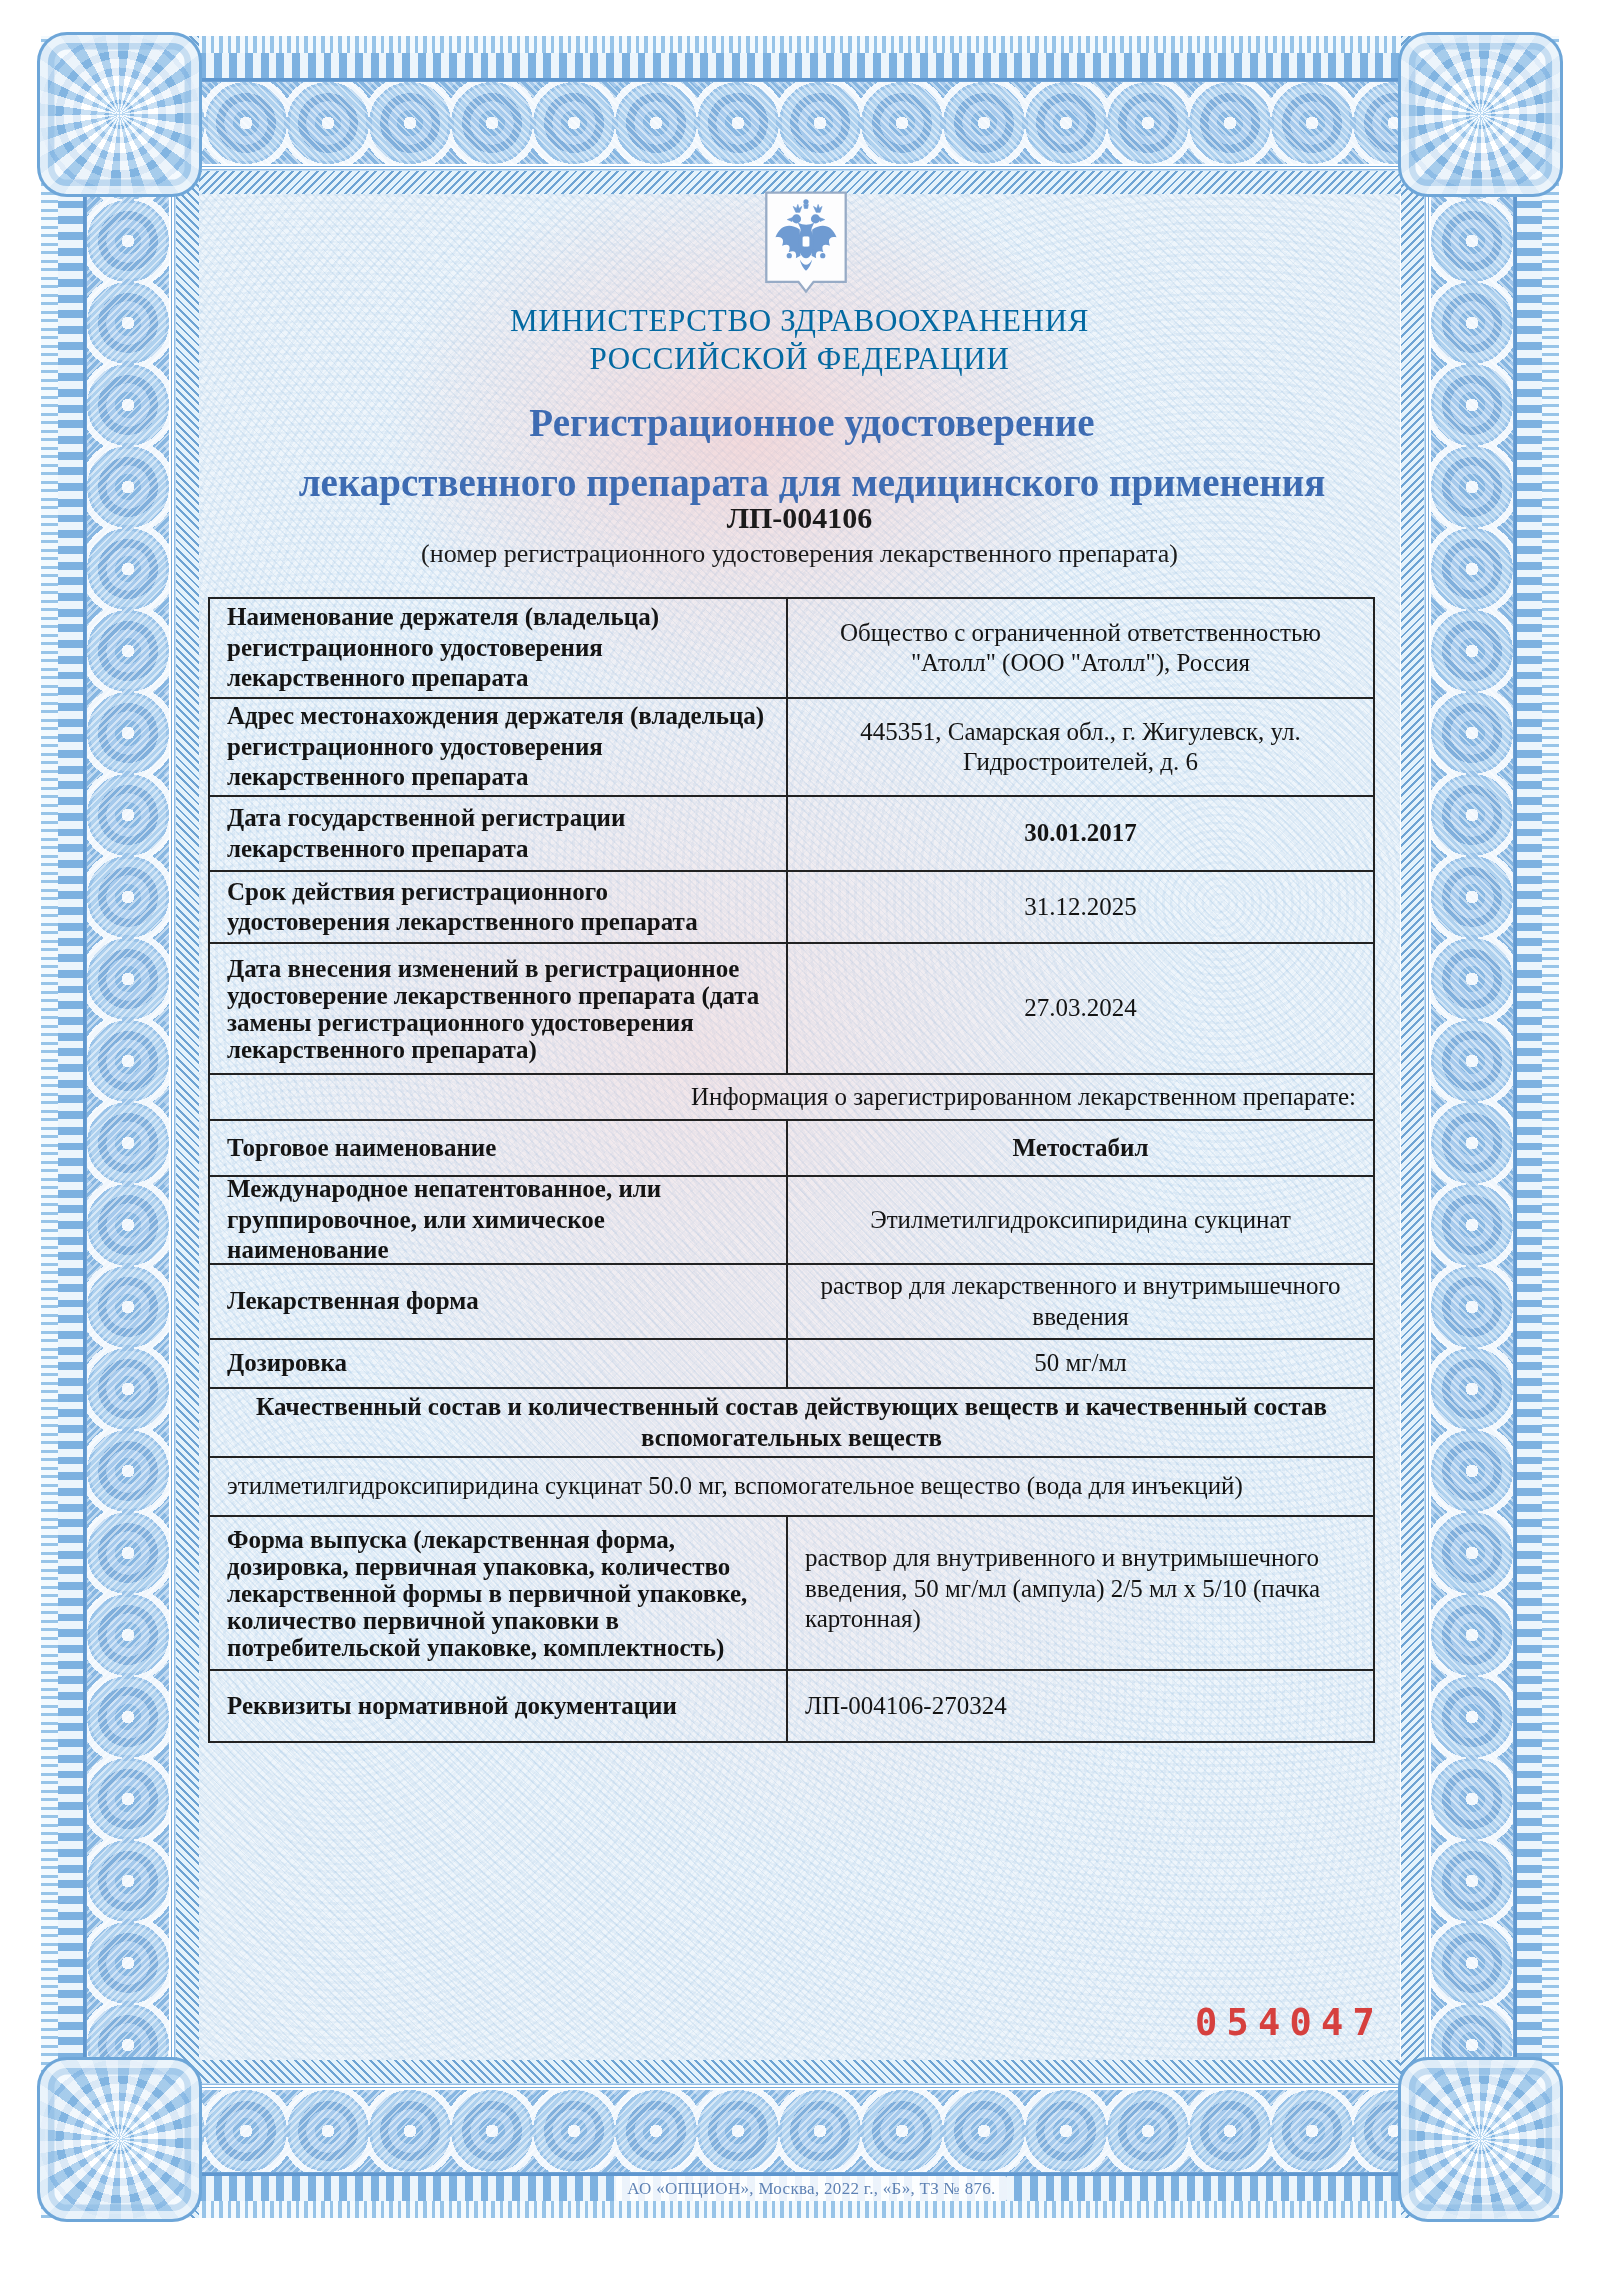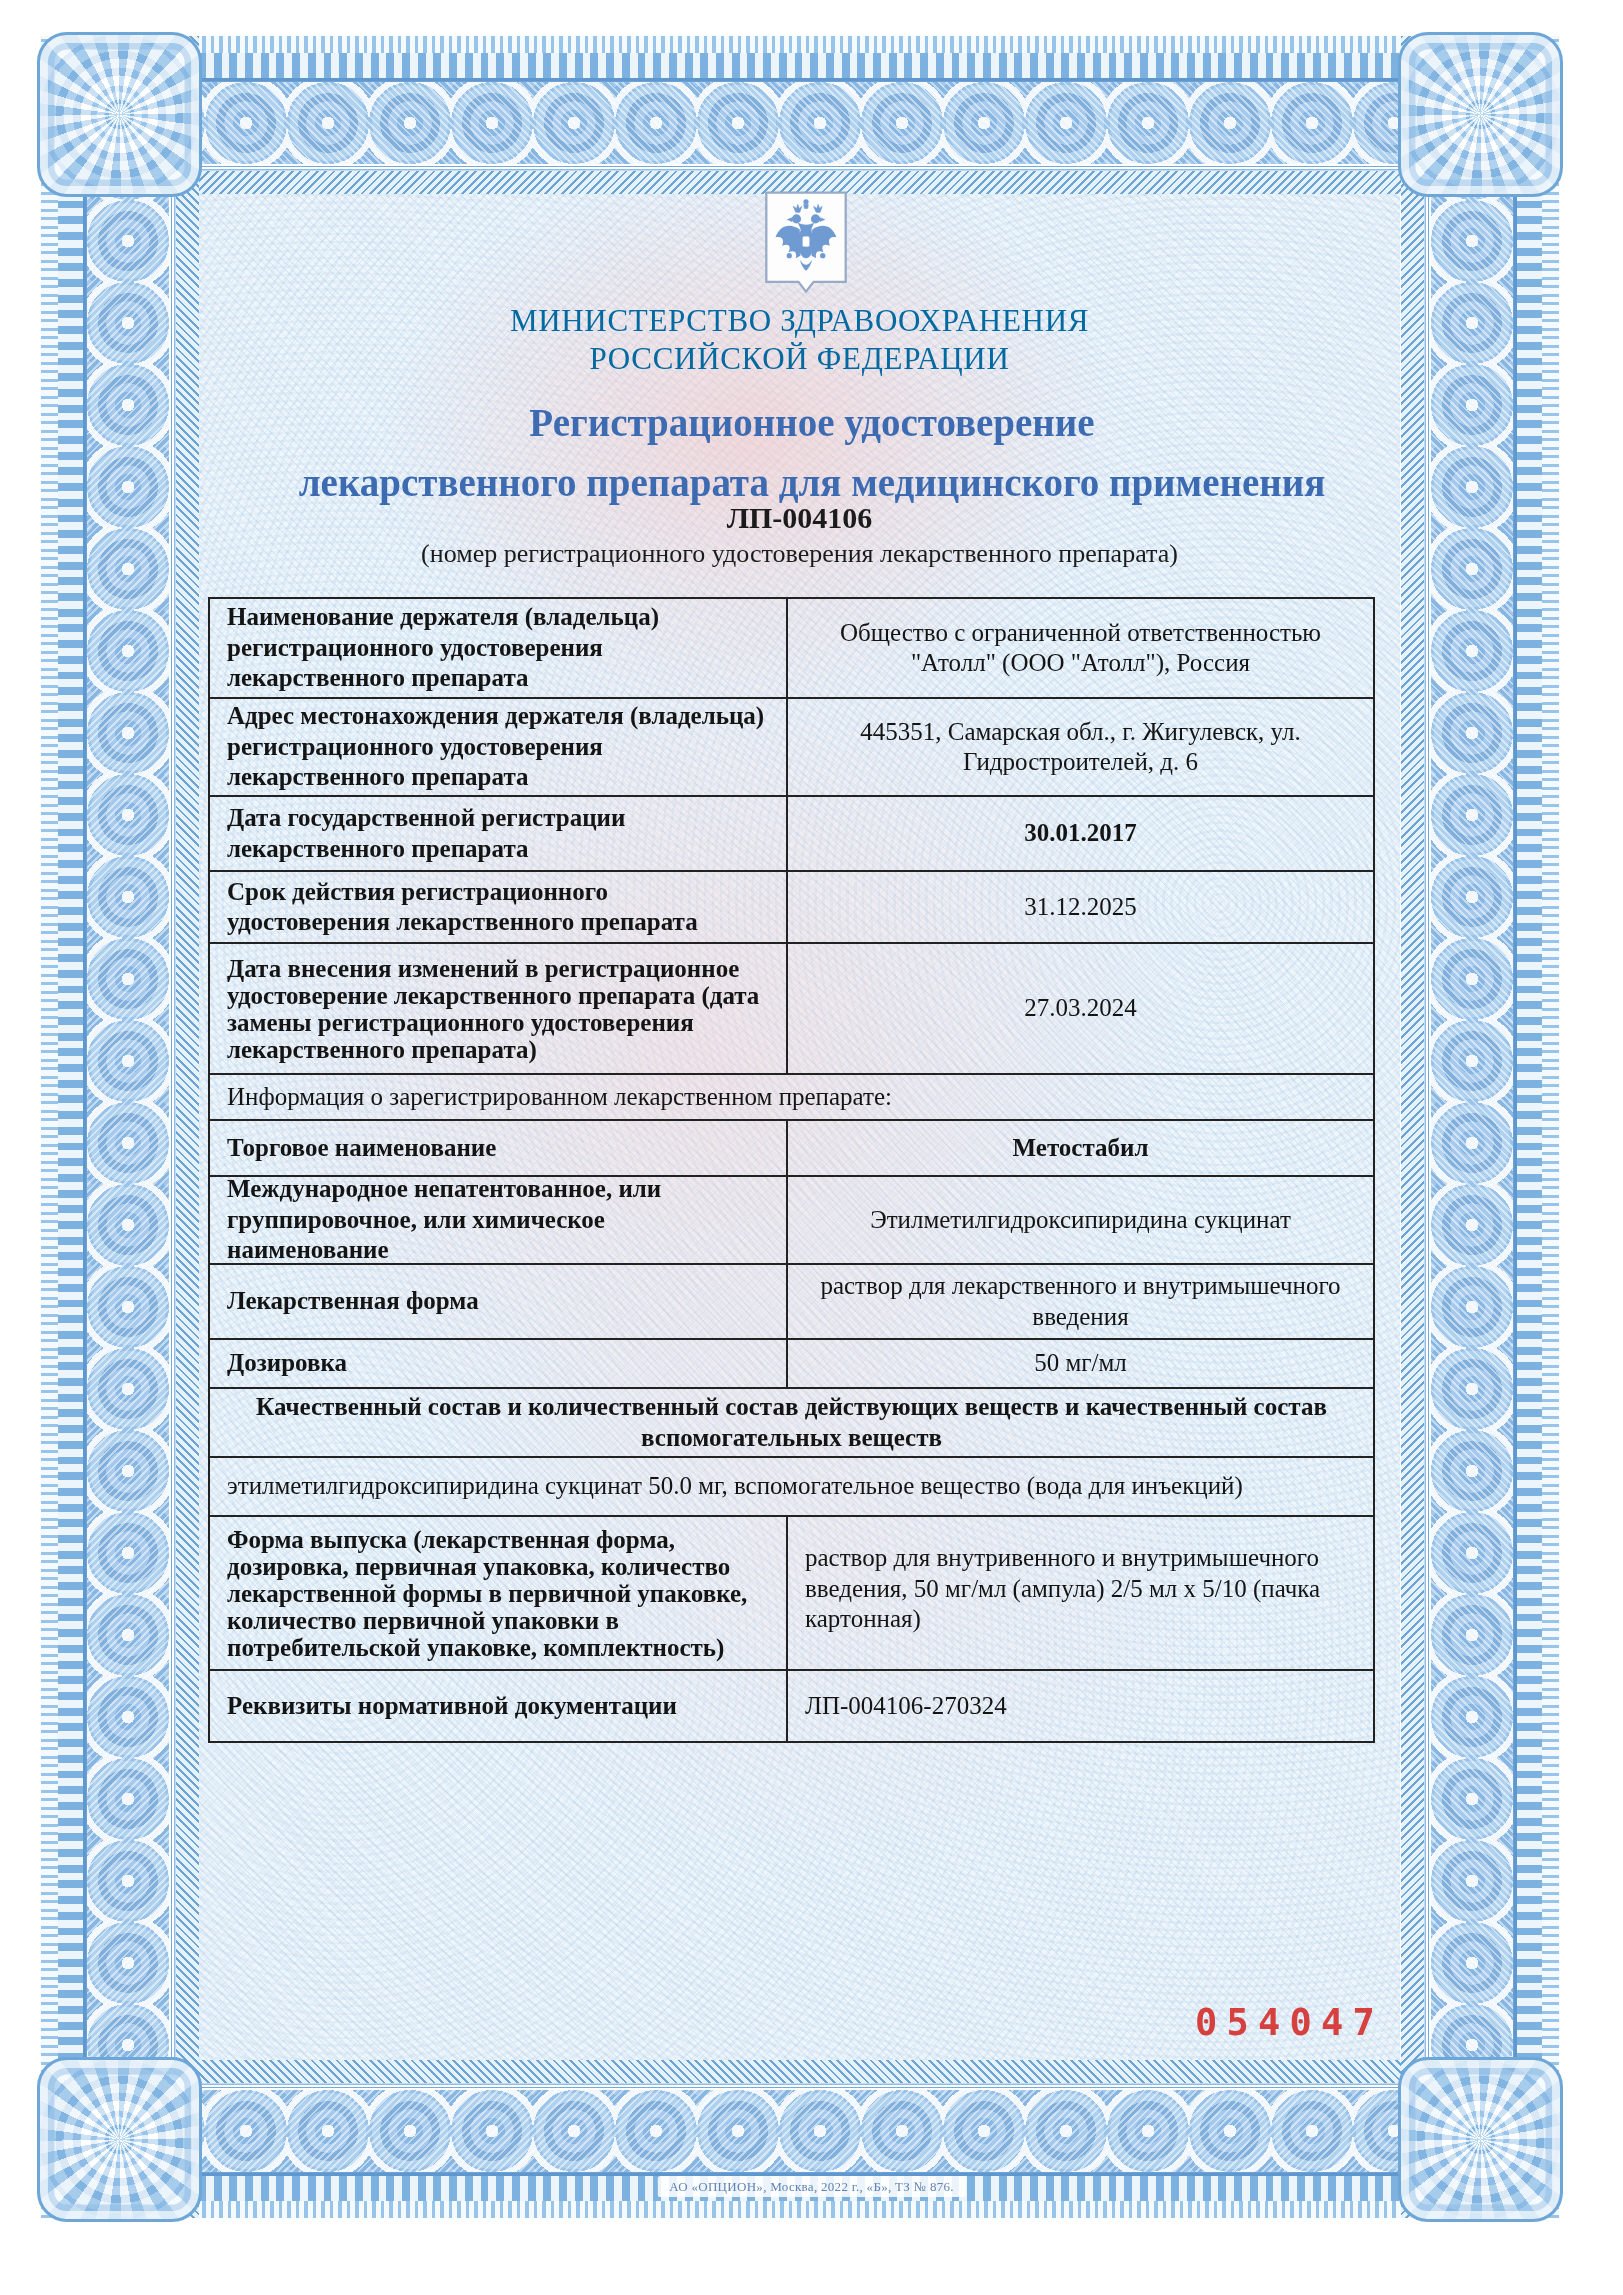--- a/index.html
+++ b/index.html
@@ -105,36 +105,36 @@
   .t-row + .t-row{border-top:2.6px solid #222222;}
   .cell{box-sizing:border-box;display:flex;flex-direction:column;justify-content:center;}
   .cell-l{
     width:49.7%;border-right:2.6px solid #222222;
     padding:5.2px 14.4px 5.2px 17px;font-weight:bold;text-align:left;
   }
   .cell-r{width:50.3%;padding:5.2px 17px;text-align:center;}
   .cell-r.left{text-align:left;justify-content:center;}
   .cell-r.top-left{text-align:left;justify-content:flex-start;padding-top:26px;}
   .span-cell{width:100%;padding:5.2px 17px;box-sizing:border-box;display:flex;flex-direction:column;justify-content:center;}
-  .span-cell.centered{text-align:left;font-weight:normal;}
+  .span-cell.centered{text-align:right;font-weight:normal;}
   .span-cell.bold{font-weight:bold;text-align:center;}
   .span-cell.normal{font-weight:normal;text-align:left;}
   .tight{line-height:1.08;}
   .v-bold{font-weight:bold;}
 
   
   .serial{
     position:absolute;left:1195px;top:2001px;
     font-family:"DejaVu Sans Mono", monospace;font-size:37px;font-weight:bold;
     letter-spacing:9.2px;color:#d6403e;
   }
   .imprint{
     position:absolute;left:50%;top:2176px;transform:translateX(-50%);
     background:rgba(255,255,255,.85);padding:2.6px 11.8px;border-radius:2.6px;
-    font-size:13px;color:#5e82b4;letter-spacing:0.3px;white-space:nowrap;
+    font-size:17px;color:#5e82b4;letter-spacing:0.3px;white-space:nowrap;
   }
 </style>
 </head>
 <body>
 
 <div id="page">
 
   <div class="frame">
     <div class="edge edge-h edge-top"></div>
     <div class="edge edge-h edge-bottom"></div>

